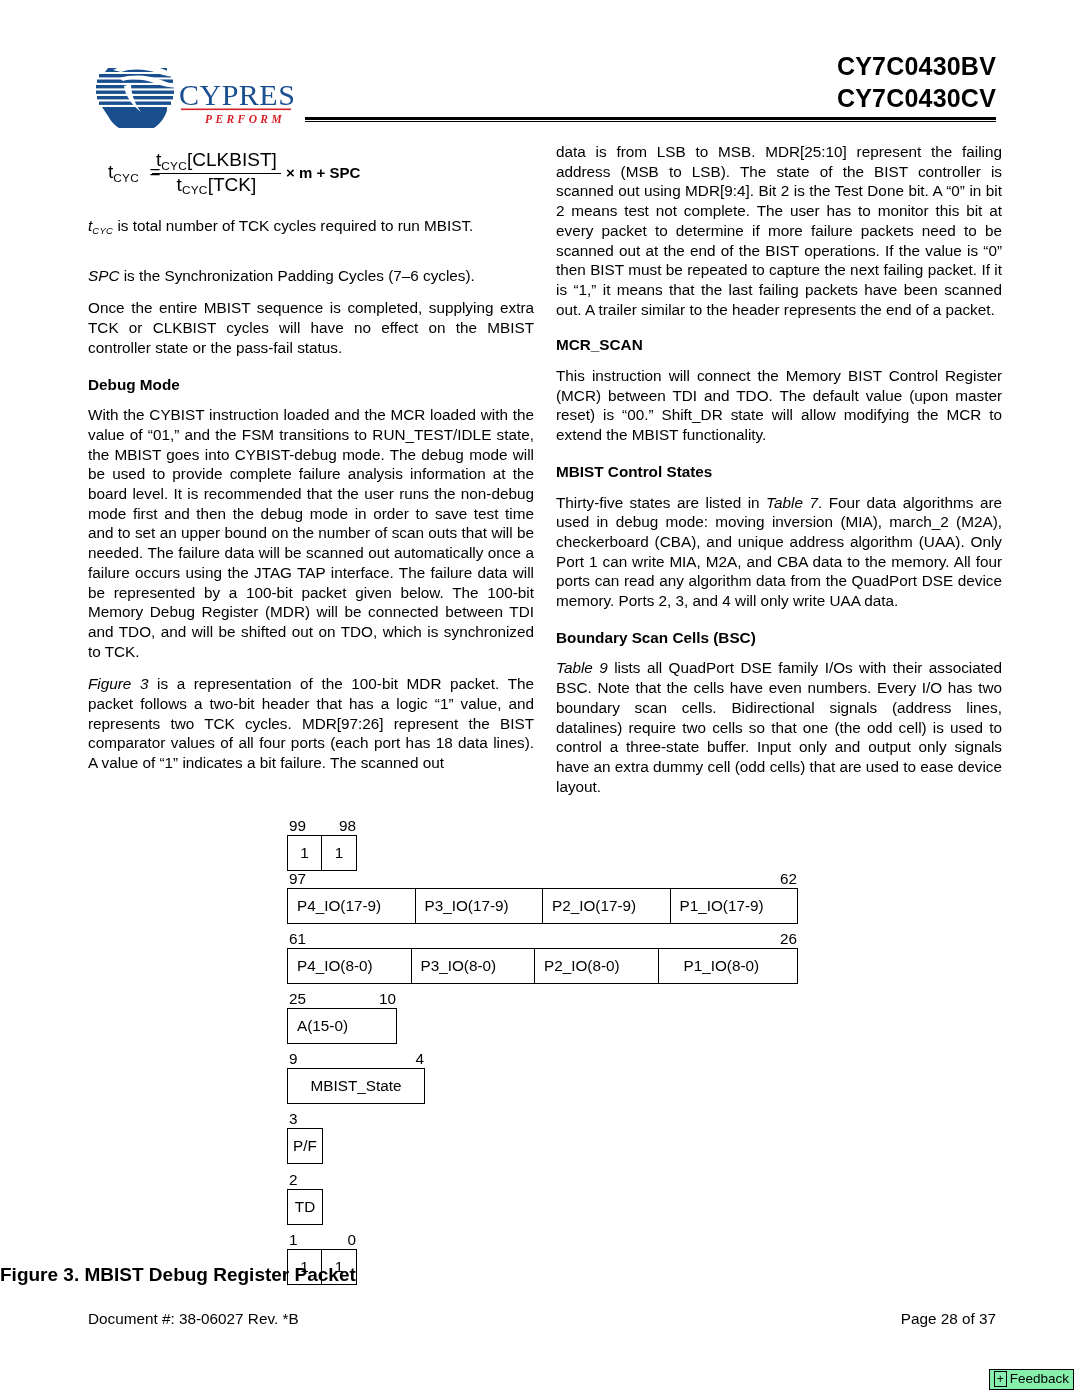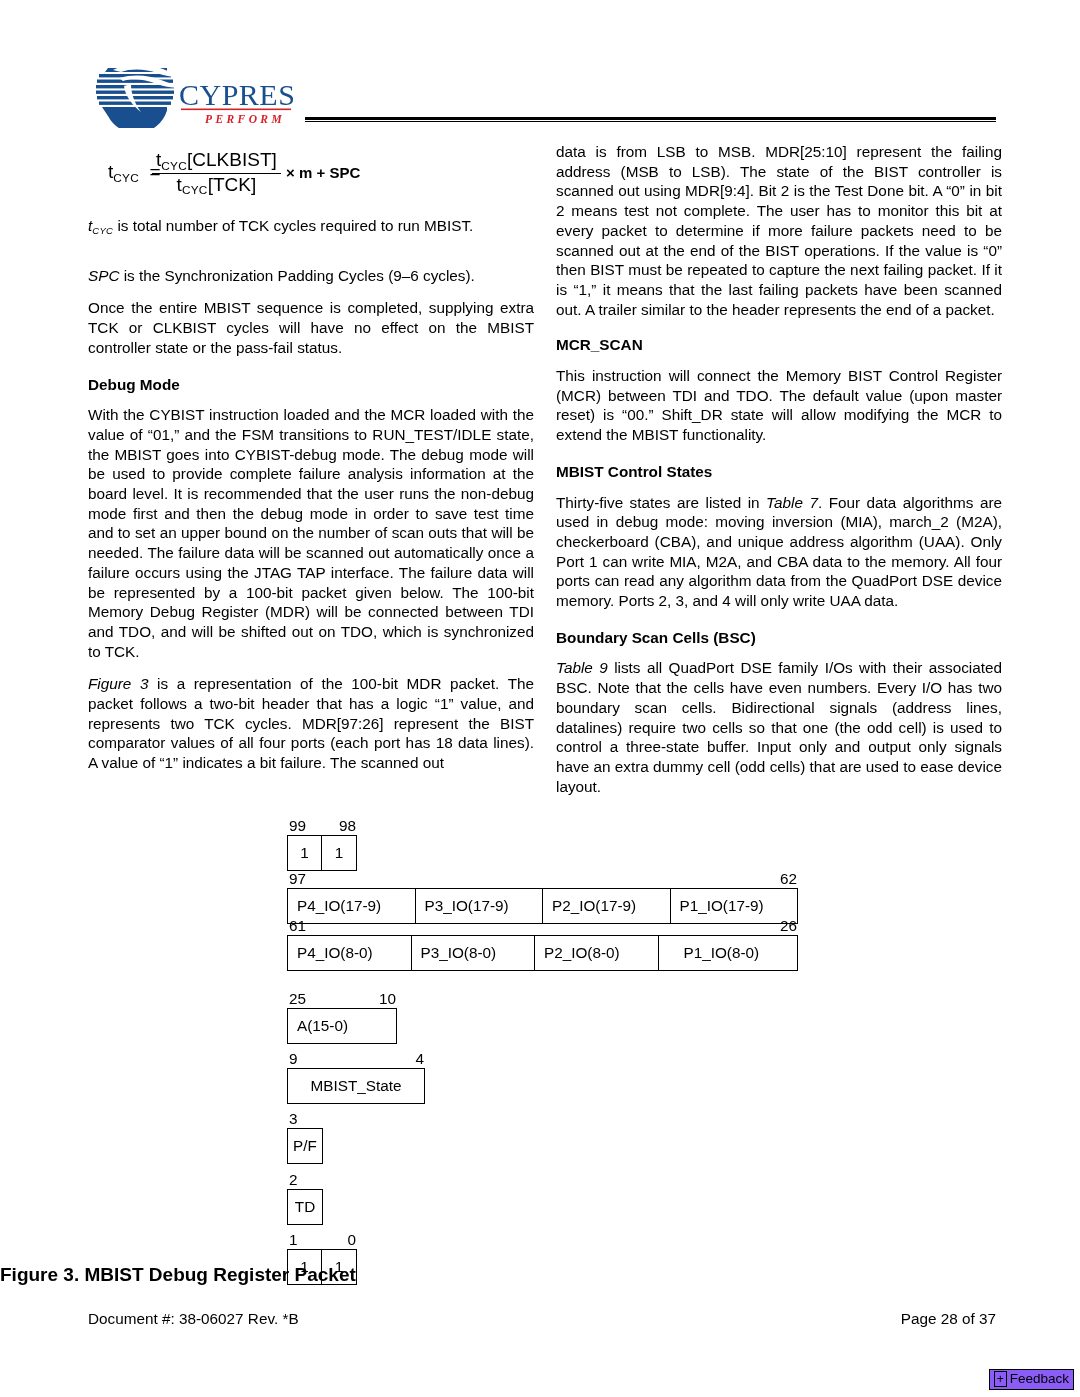--- a/index.html
+++ b/index.html
@@ -155,21 +155,21 @@
     justify-content: space-between;
   }
   #feedback {
     position: absolute;
     right: 6px;
     top: 1369px;
     border: 1.6px solid #000;
     padding: 1px 4px 2px 4px;
     font-size: 13.5px;
     line-height: 16px;
-    background: #8b5cf6;
+    background: #86efac;
     white-space: nowrap;
   }
   #feedback .plus {
     border: 1.4px solid #000;
     padding: 0 2px;
     margin-right: 3px;
     font-size: 12px;
   }
 </style>
 </head>
@@ -199,20 +199,24 @@
       <path d="M24,30 C38,26 54,27 66,32 C74,35 82,38 92,39 C82,41 70,39 62,36
                C50,31 36,30 28,33 Z" fill="#ffffff"></path>
       <path d="M36,36 C36,46 40,56 46,64 C38,58 30,48 29,38 Z" fill="#ffffff"></path>
 
       <text x="84" y="57" font-family="Liberation Serif, serif" font-size="30" fill="#1a4f8f" letter-spacing="0.5">CYPRESS</text>
       <rect x="86" y="60.5" width="110" height="1.6" fill="#d62027"></rect>
       <text x="110" y="75" font-family="Liberation Serif, serif" font-size="11.5" font-style="italic" font-weight="bold" fill="#d62027" letter-spacing="3.4">PERFORM</text>
     </svg>
   </div>
 
+  <div id="doc-title">
+    <div>CY7C0430BV</div>
+    <div>CY7C0430CV</div>
+  </div>
 
   <div id="header-rule">
     <div class="thick"></div>
     <div class="gap"></div>
     <div class="thin"></div>
   </div>
 </div>
 
 <div id="col-left" class="col">
 
@@ -227,21 +231,21 @@
         <span class="num"><span>t</span><span class="sub">CYC</span><span>[CLKBIST]</span></span>
         <span class="bar"></span>
         <span class="den"><span>t</span><span class="sub">CYC</span><span>[TCK]</span></span>
       </span>
       <span class="times">× m + SPC</span>
     </span>
   </div>
 
   <p class="tight"><span class="ital">t</span><span class="ital sub">CYC</span><span> is total number of TCK cycles required to run MBIST.</span></p>
 
-  <p><span class="ital">SPC</span><span> is the Synchronization Padding Cycles (9–6 cycles).</span></p>
+  <p><span class="ital">SPC</span><span> is the Synchronization Padding Cycles (7–6 cycles).</span></p>
 
 
   <p>Once the entire MBIST sequence is completed, supplying extra TCK or CLKBIST cycles will have no effect on the MBIST controller state or the pass-fail status.</p>
 
   <h4 class="sec">Debug Mode</h4>
 
   <p>With the CYBIST instruction loaded and the MCR loaded with the value of “01,” and the FSM transitions to RUN_TEST/IDLE state, the MBIST goes into CYBIST-debug mode. The debug mode will be used to provide complete failure analysis information at the board level. It is recommended that the user runs the non-debug mode first and then the debug mode in order to save test time and to set an upper bound on the number of scan outs that will be needed. The failure data will be scanned out automatically once a failure occurs using the JTAG TAP interface. The failure data will be represented by a 100-bit packet given below. The 100-bit Memory Debug Register (MDR) will be connected between TDI and TDO, and will be shifted out on TDO, which is synchronized to TCK.</p>
 
   <p><span class="ital">Figure 3</span><span> is a representation of the 100-bit MDR packet. The packet follows a two-bit header that has a logic “1” value, and represents two TCK cycles. MDR[97:26] represent the BIST comparator values of all four ports (each port has 18 data lines). A value of “1” indicates a bit failure. The scanned out</span></p>
 </div>
@@ -279,21 +283,21 @@
       <span class="bl-right">62</span>
     </div>
     <div class="boxrow">
       <div class="cell" style="width:128px;">P4_IO(17-9)</div>
       <div class="cell" style="width:128px;">P3_IO(17-9)</div>
       <div class="cell" style="width:128px;">P2_IO(17-9)</div>
       <div class="cell" style="width:127px;">P1_IO(17-9)</div>
     </div>
   </div>
 
-  <div class="fig-group" style="left:287px; top:110px; width:511px;">
+  <div class="fig-group" style="left:287px; top:123px; width:511px;">
     <div class="bitlabels">
       <span class="bl-left">61</span>
       <span class="bl-right">26</span>
     </div>
     <div class="boxrow">
       <div class="cell" style="width:128px;">P4_IO(8-0)</div>
       <div class="cell" style="width:128px;">P3_IO(8-0)</div>
       <div class="cell" style="width:128px;">P2_IO(8-0)</div>
       <div class="cell" style="width:127px;margin-left:16px;">P1_IO(8-0)</div>
     </div>

